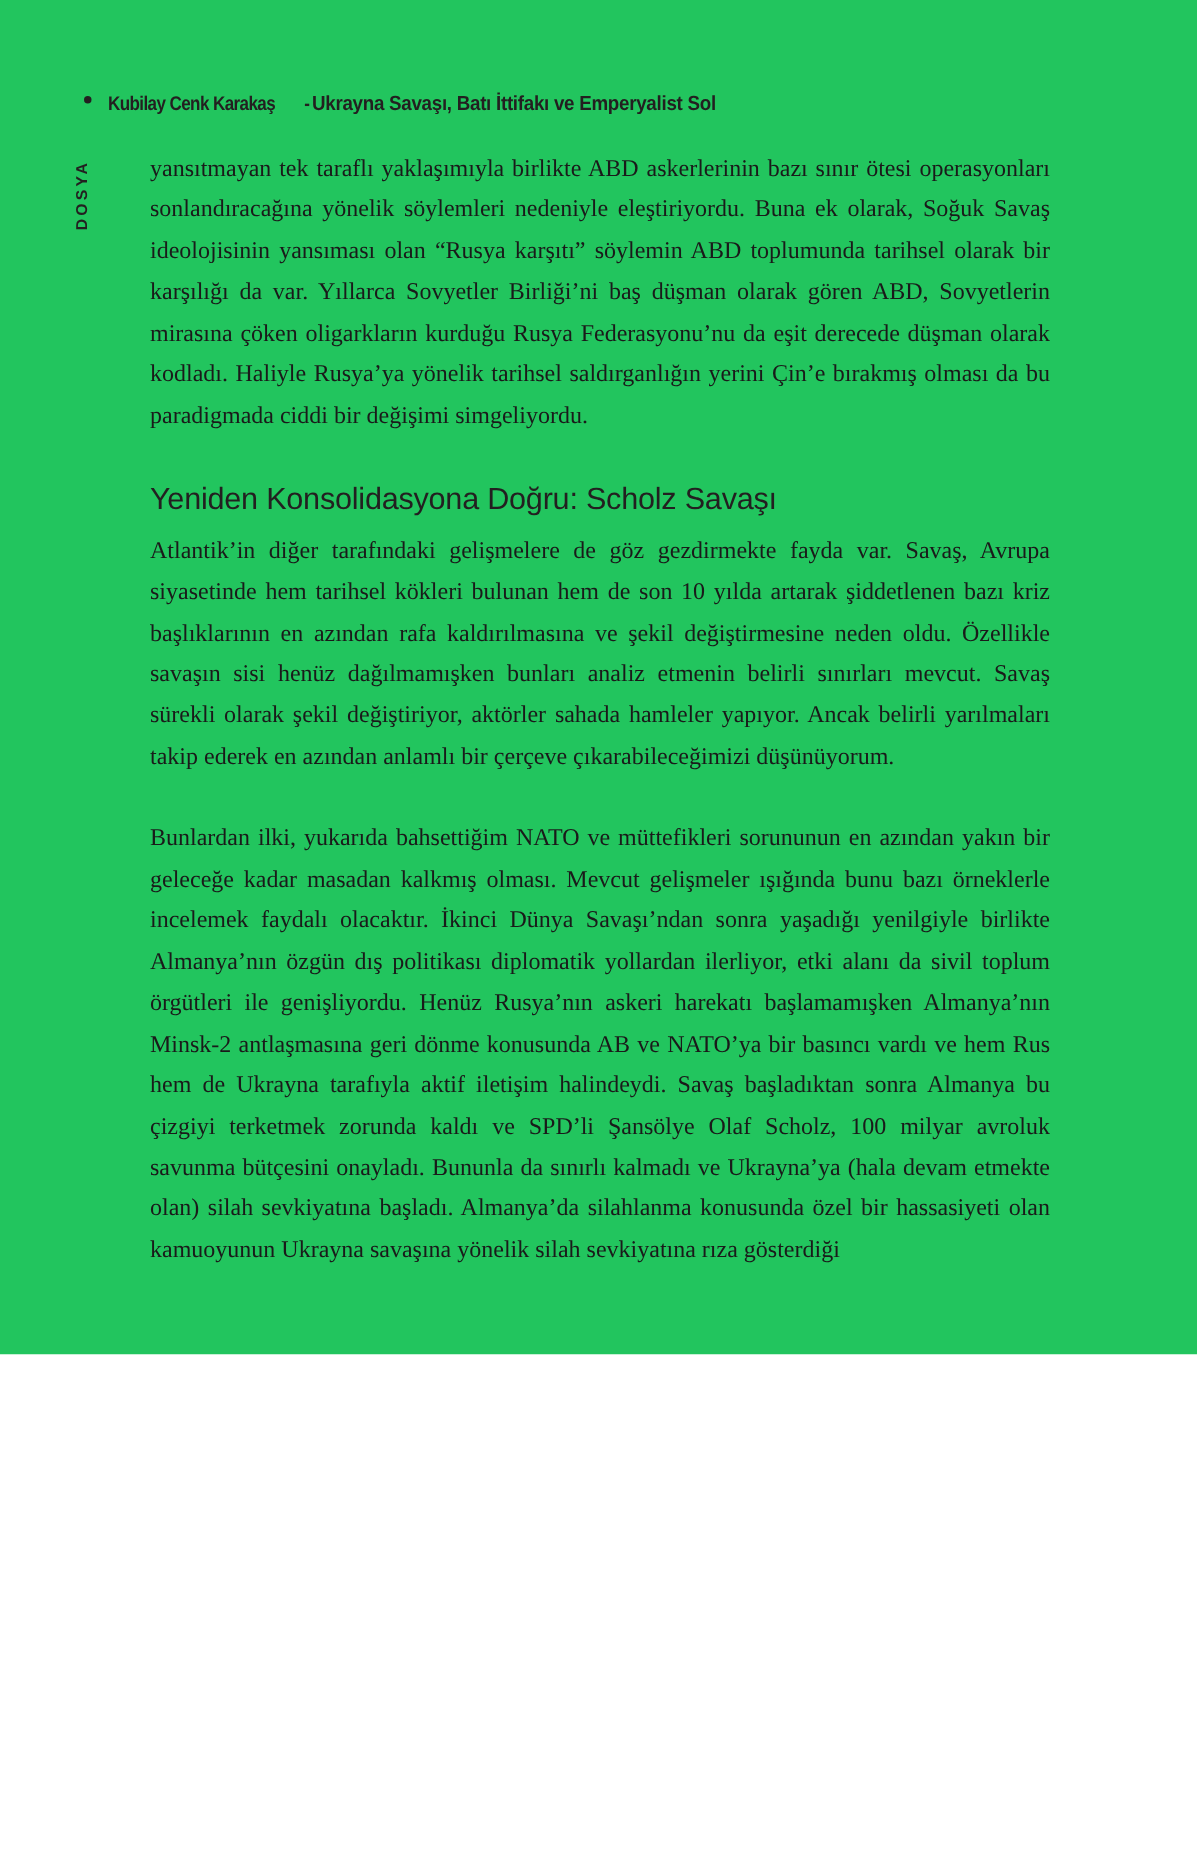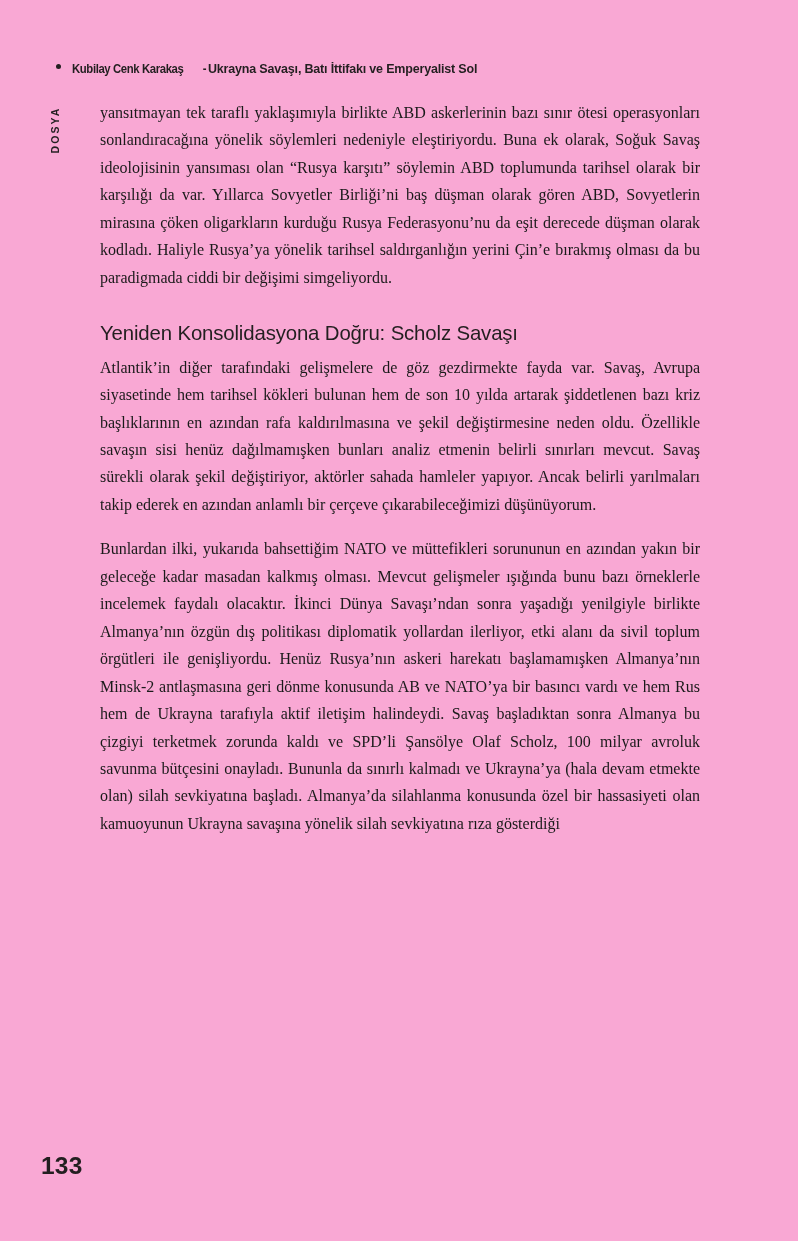--- a/index.html
+++ b/index.html
@@ -3,22 +3,22 @@
 <meta charset="utf-8">
 <style>
   html, body {
     margin: 0;
     padding: 0;
     background: #ffffff;
   }
   .page {
     position: relative;
     width: 798px;
-    height: 1241px;
-    background: #f9a8d4;
+    height: 903px;
+    background: #22c55e;
     overflow: hidden;
     box-sizing: border-box;
   }
 
   
   .running-head {
     position: absolute;
     left: 56px;
     top: 61px;
     display: flex;
@@ -94,21 +94,21 @@
     font-family: "Liberation Serif", serif;
     font-size: 16px;
     line-height: 27.45px;
     color: #1a1a1a;
     text-align: justify;
     text-justify: inter-word;
     hyphens: manual;
     -webkit-hyphens: manual;
   }
   p.body + p.body {
-    margin-top: 17px;
+    margin-top: 27px;
   }
 
   h2.section-heading {
     margin: 0;
     font-family: "Liberation Sans", sans-serif;
     font-size: 20.4px;
     font-weight: 400;
     letter-spacing: -0.15px;
     color: #231f20;
     line-height: 1.25;

